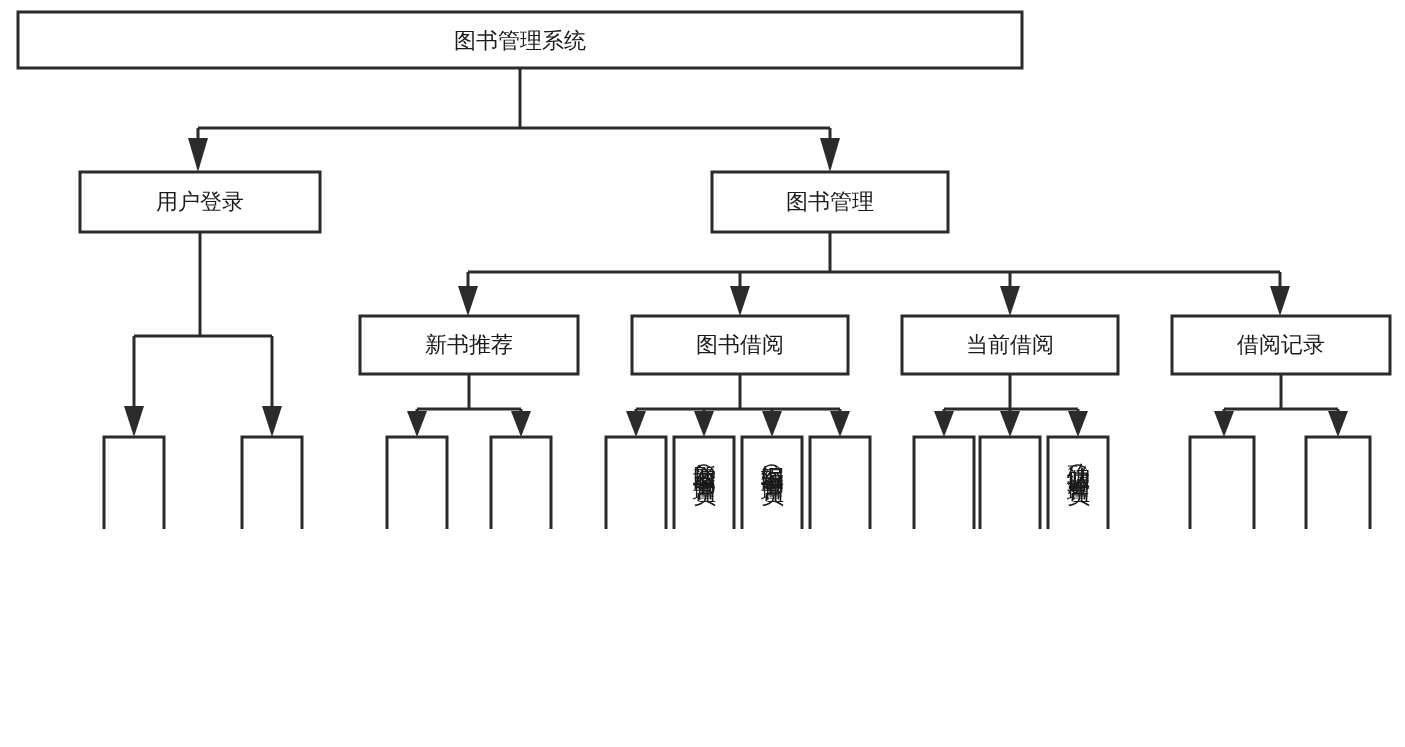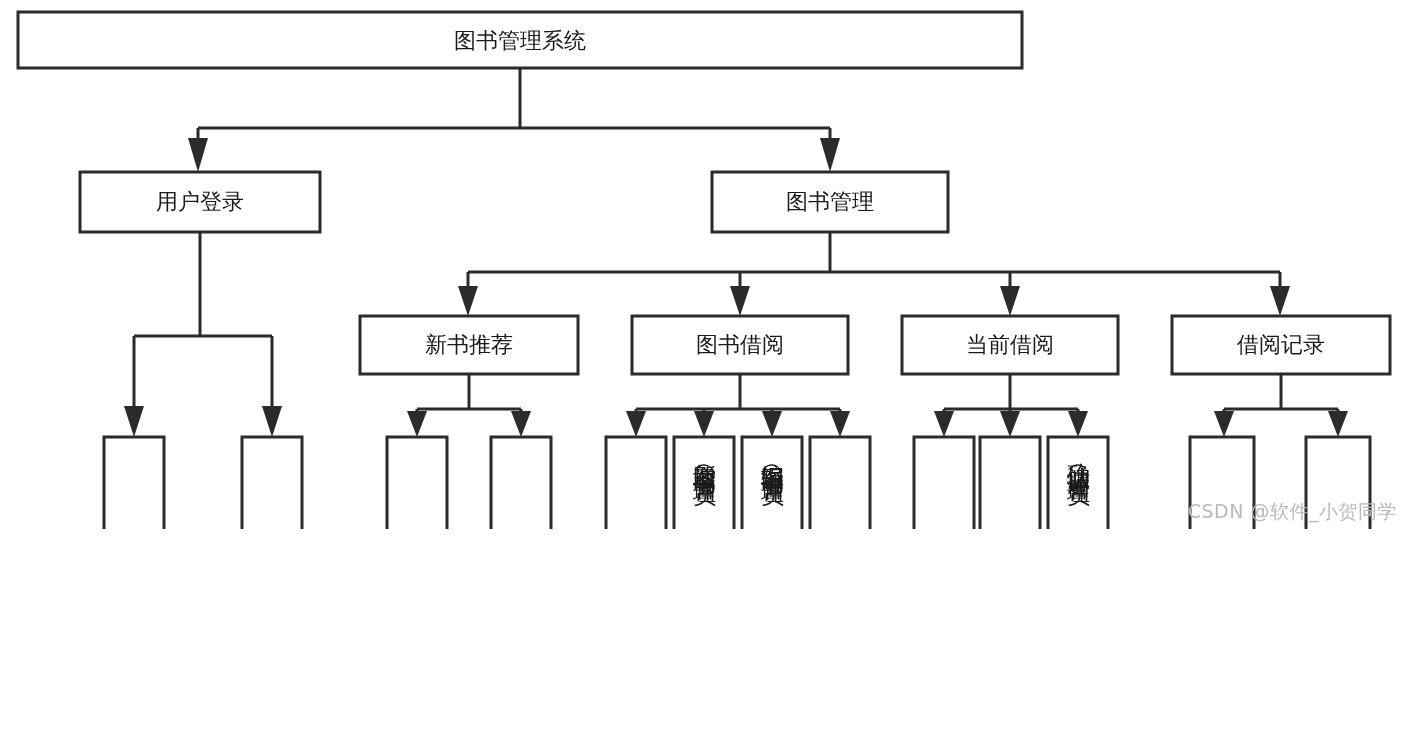--- a/index.html
+++ b/index.html
@@ -252,14 +252,13 @@
     <span class="node-label-v">确认归还（管理员）</span>
   </div>
 
   <div class="vlabel-wrap" style="left:1190px; top:437px; width:64px; height:298px;">
     <span class="node-label-v">新增借阅记录</span>
   </div>
   <div class="vlabel-wrap" style="left:1306px; top:437px; width:64px; height:298px;">
     <span class="node-label-v">查询借阅记录</span>
   </div>
 
-  <div class="watermark">CSDN @软件_小贺同学</div>
 </div>
 
 </body></html>

